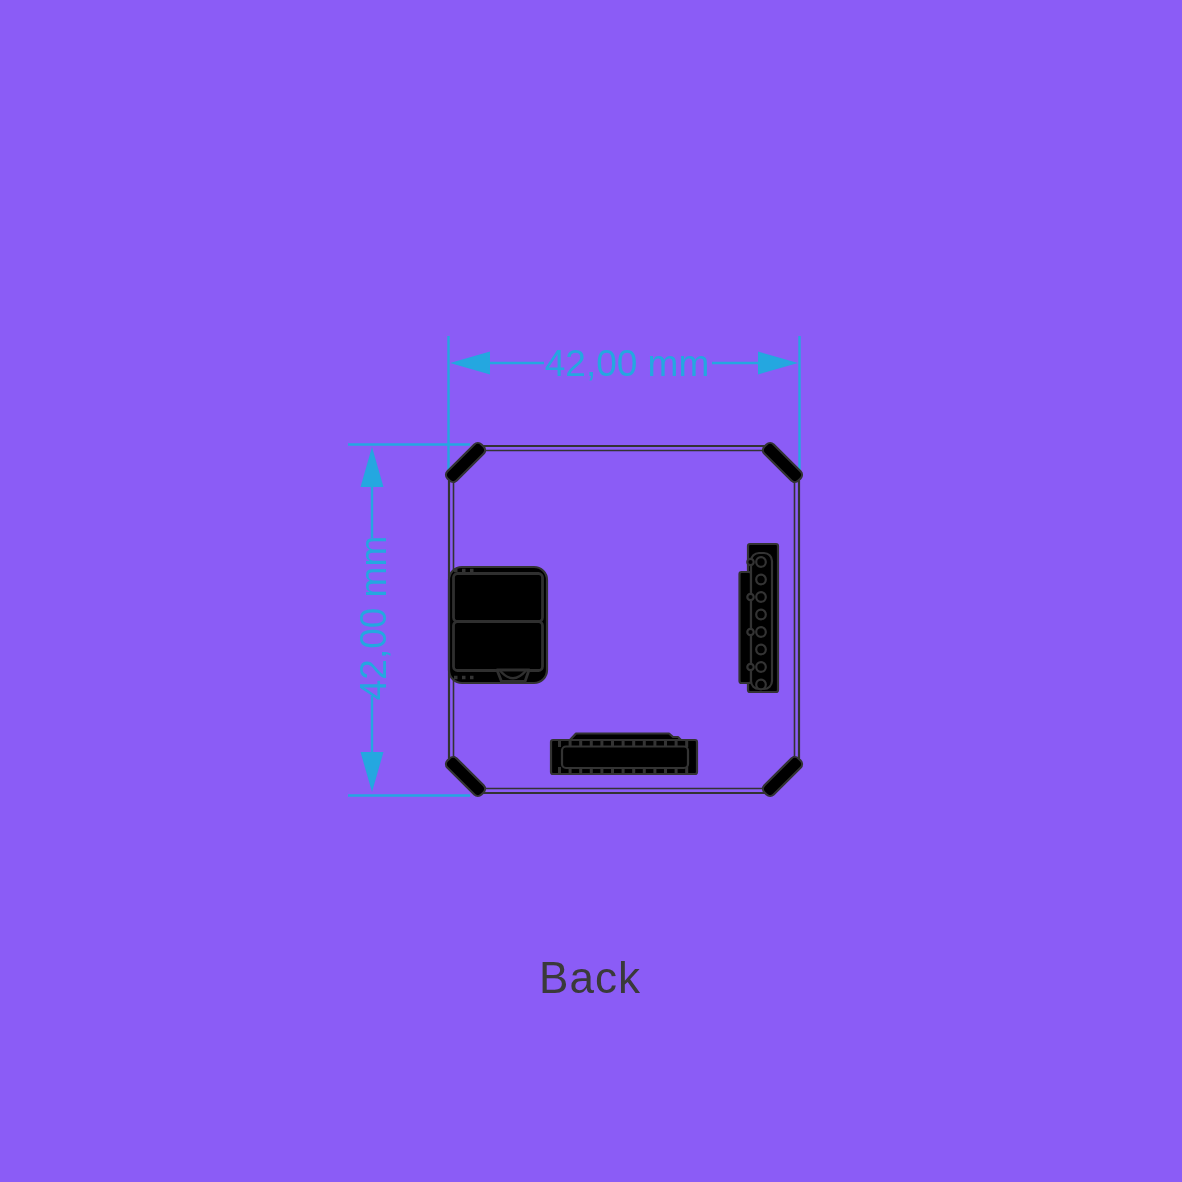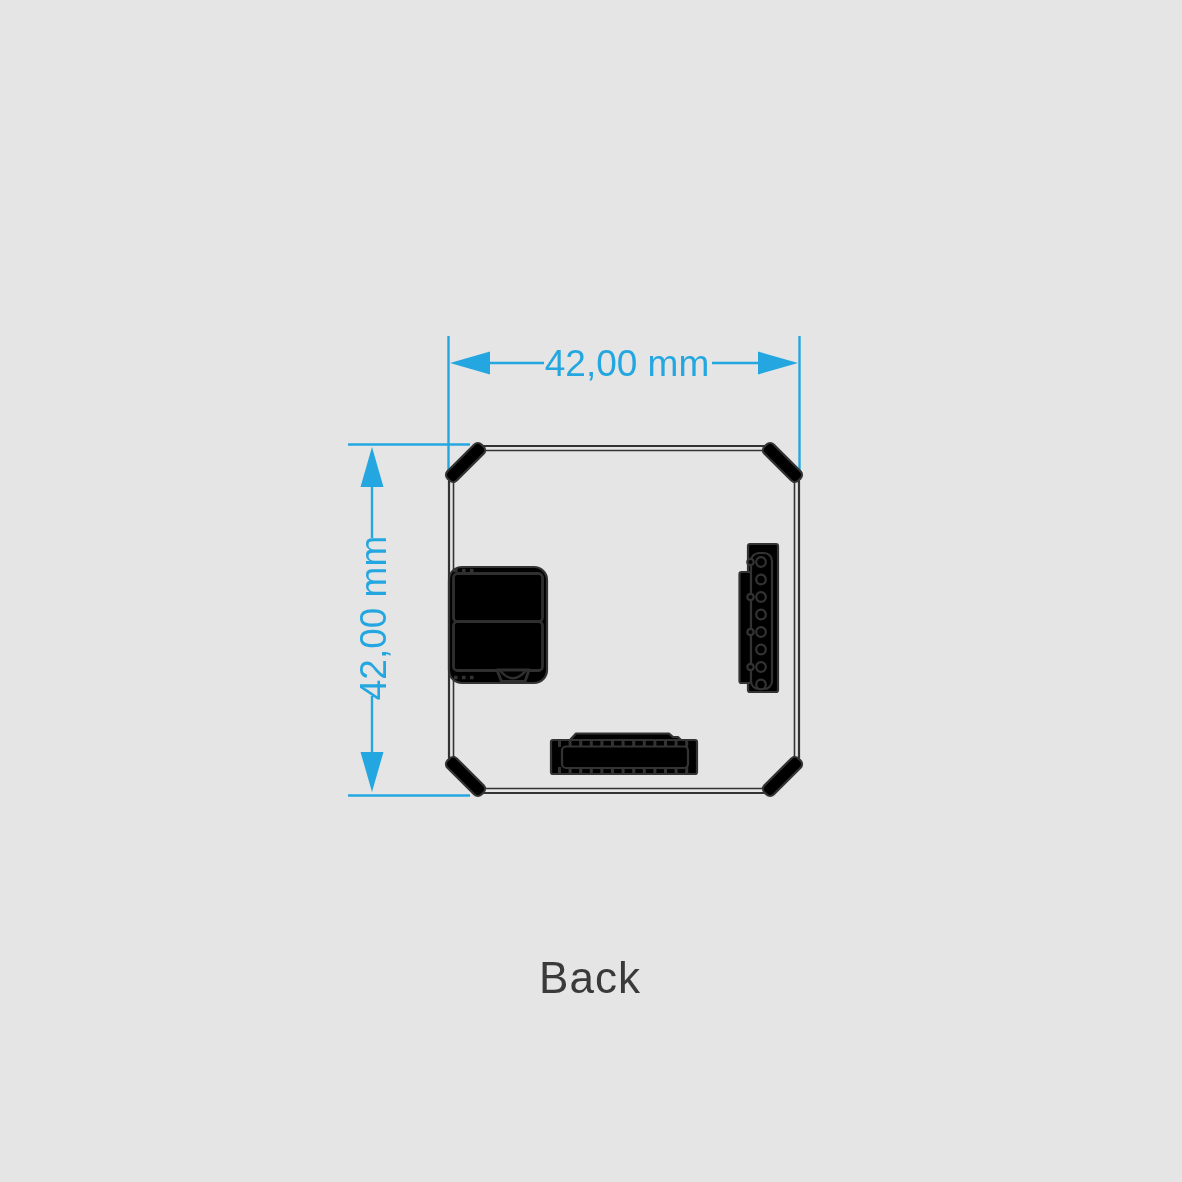--- a/index.html
+++ b/index.html
@@ -1,16 +1,16 @@
 <!DOCTYPE html>
 <html><head>
 <meta charset="utf-8">
 <style>
   html,body{margin:0;padding:0;background:#000;}
-  .stage{position:relative;width:1182px;height:1182px;background:#e5e5e5;overflow:hidden;
+  .stage{position:relative;width:1182px;height:1182px;background:#8b5cf6;overflow:hidden;
          font-family:"Liberation Sans", sans-serif;}
   svg{position:absolute;left:0;top:0;}
   .dimline{fill:none;stroke-width:2.4;}
   .outline{fill:none;stroke:#333333;stroke-width:2.2;stroke-linejoin:round;}
   .outline-thin{fill:none;stroke:#333333;stroke-width:1.6;stroke-linejoin:round;}
   .part{fill:#000000;stroke:#333333;stroke-width:2.2;stroke-linejoin:round;}
   .part-heavy{fill:#000000;stroke:#2f2f2f;stroke-width:2.8;stroke-linejoin:round;}
   .dimtext{font-family:"Liberation Sans", sans-serif;font-size:37px;}
   .viewtext{font-family:"Liberation Sans", sans-serif;font-size:44px;letter-spacing:1px;}
 </style>

